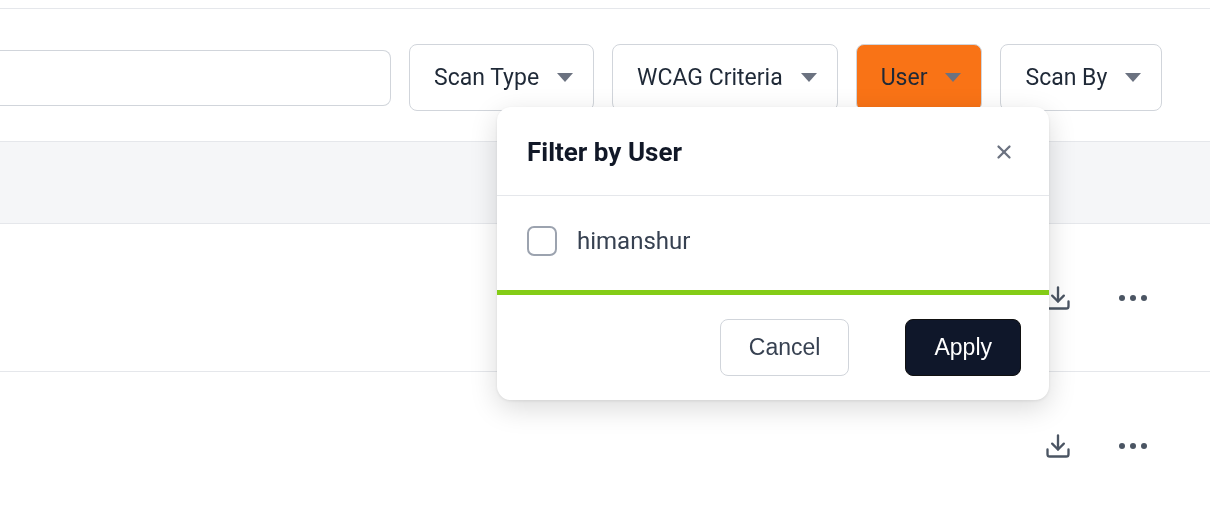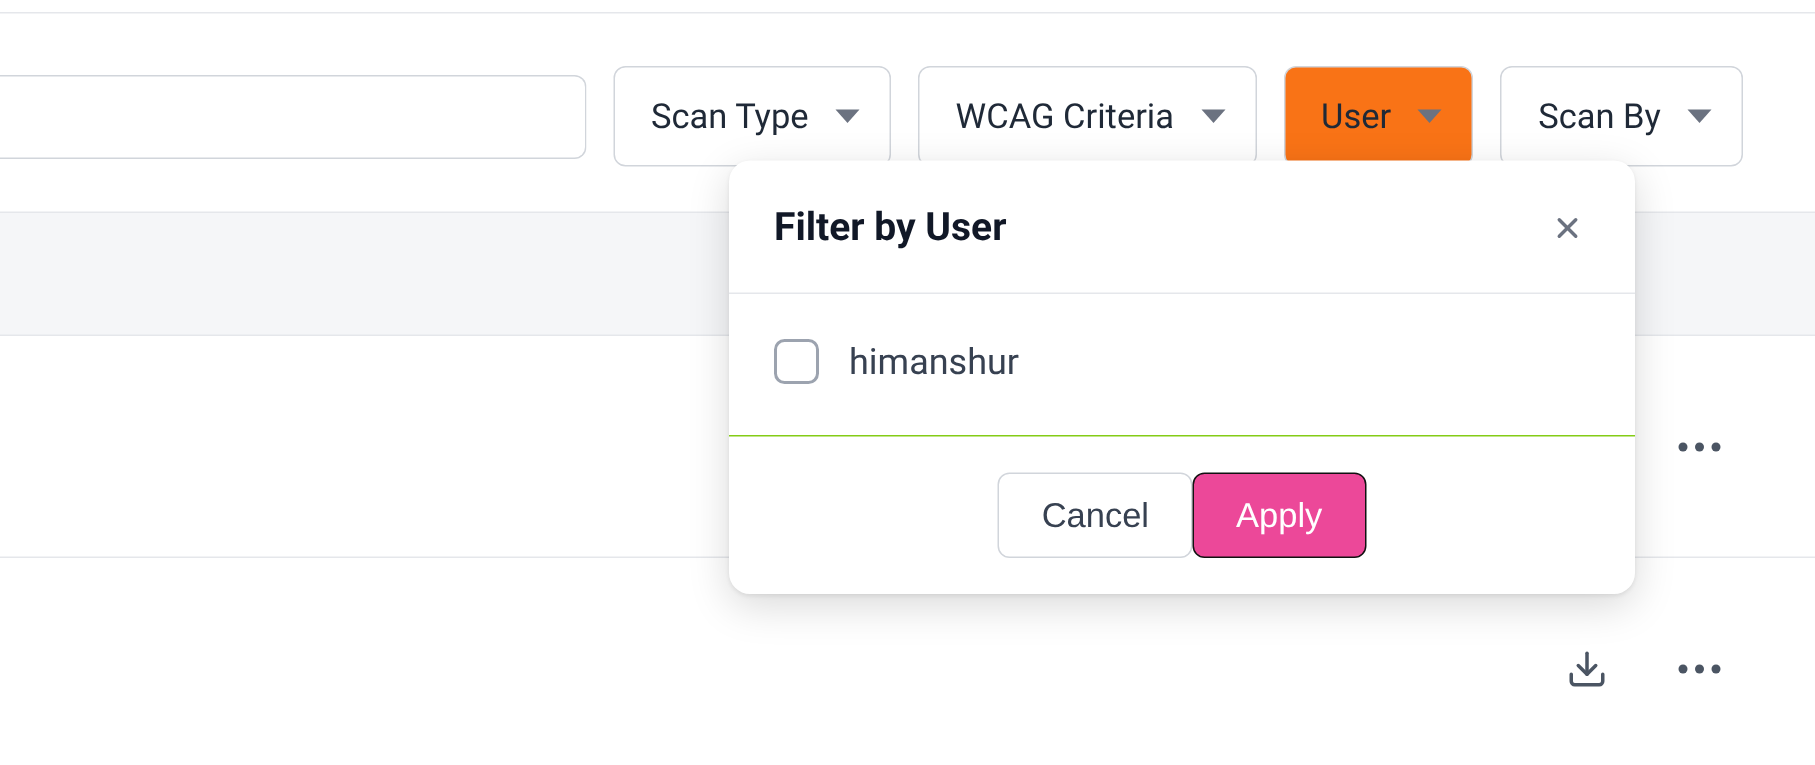--- a/index.html
+++ b/index.html
@@ -83,22 +83,22 @@
       color: #4b5563;
       display: inline-flex;
       align-items: center;
       justify-content: center;
       cursor: pointer;
     }
     
     .popover {
       position: absolute;
       top: 107px;
-      left: 486px;
-      width: 604px;
+      left: 497px;
+      width: 552px;
       background: #fff;
       border-radius: 14px;
       box-shadow: 0 8px 28px rgba(0,0,0,0.15), 0 1px 3px rgba(0,0,0,0.08);
       overflow: hidden;
     }
     .popover-header {
       display: flex;
       align-items: center;
       justify-content: space-between;
       padding: 30px 30px 28px 30px;
@@ -144,41 +144,43 @@
     }
     .checkmark {
       display:none;
     }
     .checkbox.checked .checkmark { display:block; }
     .option-label {
       font-size: 24px;
       color: #374151;
     }
     .popover-footer {
-      border-top: 1px solid #84cc16;
+      border-top: 5px solid #84cc16;
       padding: 24px 28px;
       display: flex;
-      justify-content: center;
+      justify-content: flex-end;
+      gap: 20px;
     }
     .btn {
       font-size: 23px;
       padding: 14px 28px;
       border-radius: 8px;
       cursor: pointer;
       font-weight: 500;
     }
     .btn-secondary {
       background: #fff;
       border: 1.5px solid #d1d5db;
       color: #374151;
     }
     .btn-primary {
-      background: #ec4899;
+      background: #0f172a;
       border: 1.5px solid #111;
       color: #fff;
+      margin-left: 36px;
     }
   </style>
 </head>
 <body>
 
 <div class="top-border"></div>
 
 <div class="toolbar">
   <input class="search-input" type="text" placeholder="" style="">
 

